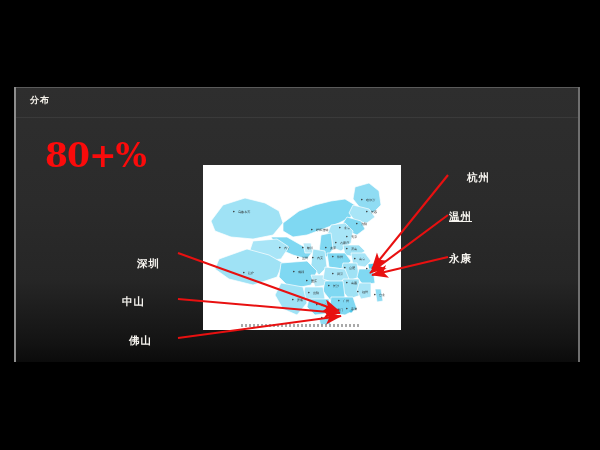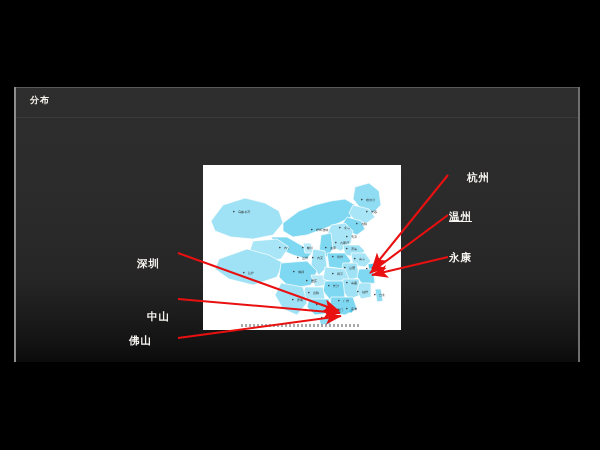--- a/index.html
+++ b/index.html
@@ -133,20 +133,21 @@
 <div id="slide-root">
 
   <div class="panel">
     <div class="panel-top-edge"></div>
     <div class="panel-left-edge"></div>
     <div class="panel-right-edge"></div>
 
     <div class="header-title">分布</div>
     <div class="header-rule"></div>
 
+    <div class="stat">80+%</div>
 
     <div class="map-card">
       <svg class="map-svg" viewBox="0 0 198 165">
         <rect x="0" y="0" width="198" height="165" fill="#ffffff"></rect>
         <g stroke="#ffffff" stroke-width="0.7">
 
           <path d="M8 56 L20 40 L42 33 L62 38 L76 46 L80 58 L70 70 L50 74 L28 72 L12 66 Z" fill="#9fe2f5"></path>
 
           <path d="M80 58 L96 46 L112 40 L128 36 L142 34 L152 40 L148 52 L136 58 L120 64 L104 70 L90 72 L80 66 Z" fill="#7fd8f2"></path>
 
@@ -296,19 +297,19 @@
 
         <line x1="164" y1="166" x2="325" y2="224"></line>
         <line x1="164" y1="212" x2="326" y2="226"></line>
         <line x1="164" y1="251" x2="327" y2="229"></line>
       </g>
     </svg>
   </div>
 
   <div class="callout" style="left:467px; top:172px;">杭州</div>
   <div class="callout" style="left:449px; top:211px;text-decoration:underline;">温州</div>
-  <div class="callout" style="left:449px; top:253px;font-family:Liberation Mono, monospace;">永康</div>
+  <div class="callout" style="left:449px; top:253px;">永康</div>
 
   <div class="callout" style="left:137px; top:258px;">深圳</div>
-  <div class="callout" style="left:147px; top:296px;margin-top:15px;">中山</div>
+  <div class="callout" style="left:122px; top:296px;">中山</div>
   <div class="callout" style="left:129px; top:335px;">佛山</div>
 
 </div>
 
 </body></html>

